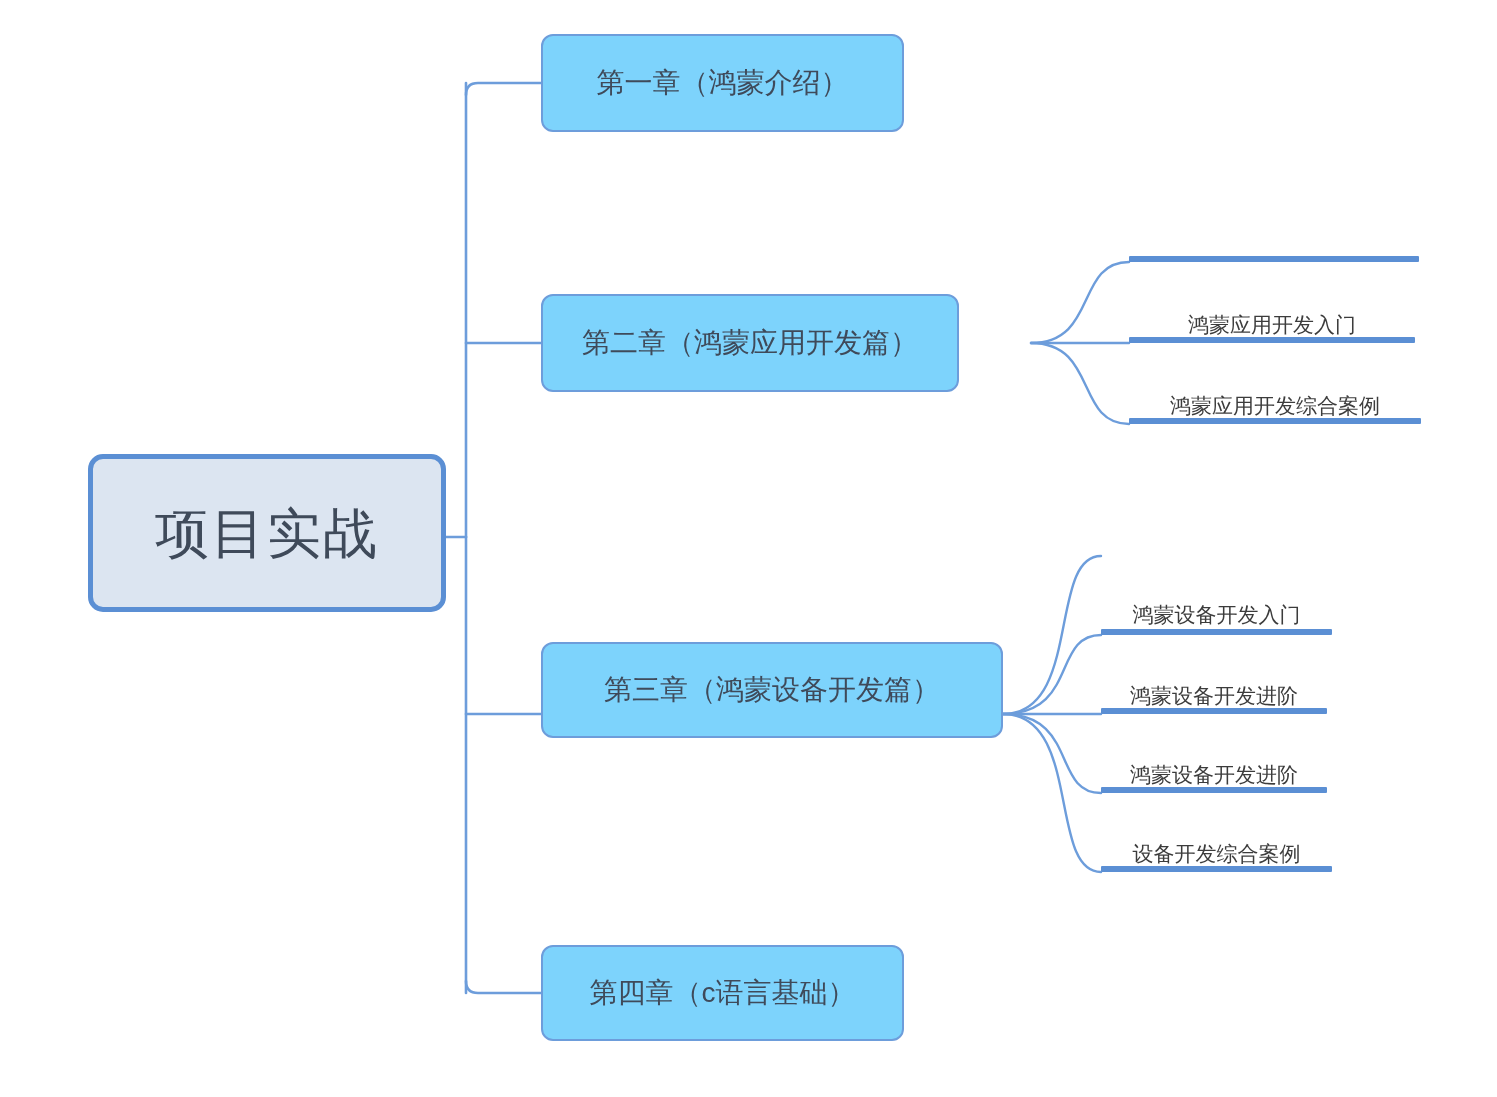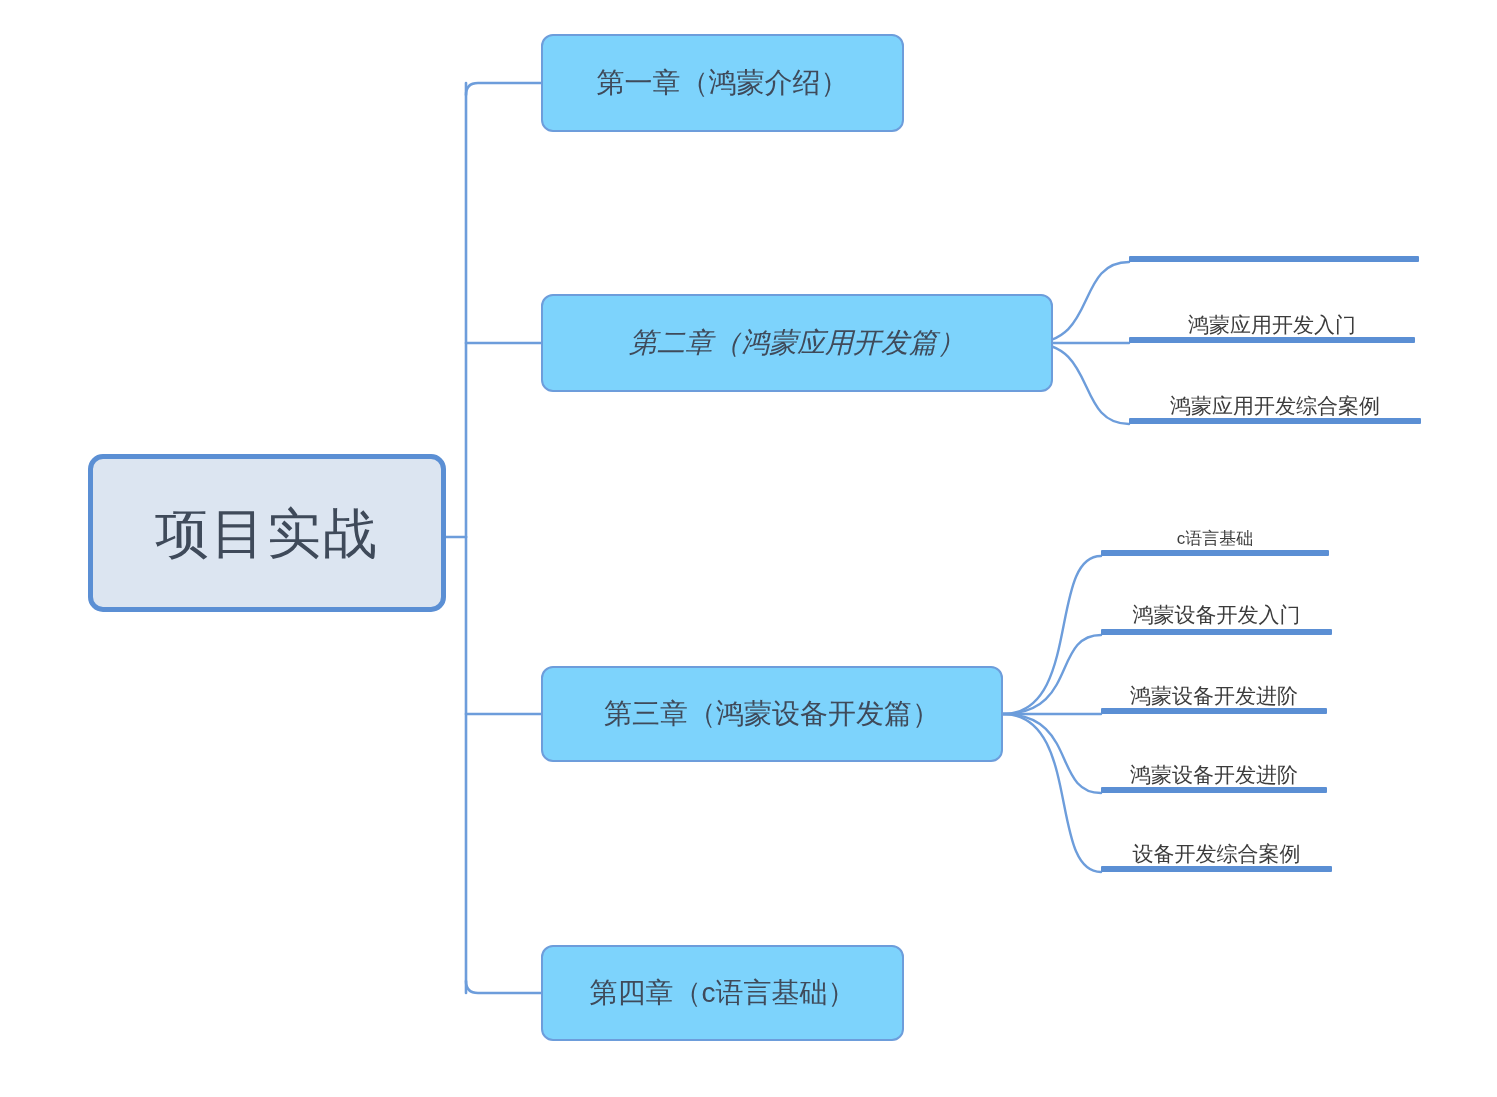--- a/index.html
+++ b/index.html
@@ -136,25 +136,25 @@
   </svg>
 
   <div class="root-node">
     <span class="root-label">项目实战</span>
   </div>
 
   <div class="chapter-node" style="left:541px; top:34px; width:363px; height:98px;">
     <span class="chapter-label">第一章（鸿蒙介绍）</span>
   </div>
 
-  <div class="chapter-node" style="left:541px; top:294px; width:512px; height:98px;font-style:italic;">
+  <div class="chapter-node" style="left:541px; top:294px; width:418px; height:98px;">
     <span class="chapter-label">第二章（鸿蒙应用开发篇）</span>
   </div>
 
-  <div class="chapter-node" style="left:541px; top:666px; width:462px; height:96px;">
+  <div class="chapter-node" style="left:541px; top:642px; width:462px; height:96px;">
     <span class="chapter-label">第三章（鸿蒙设备开发篇）</span>
   </div>
 
   <div class="chapter-node" style="left:541px; top:945px; width:363px; height:96px;">
     <span class="chapter-label">第四章（c语言基础）</span>
   </div>
 
   <div class="leaf-node" style="left:1129px; top:212px; width:290px; height:50px;">
     <span class="leaf-underline"></span>
   </div>
@@ -162,24 +162,20 @@
   <div class="leaf-node" style="left:1129px; top:293px; width:286px; height:50px;">
     <span class="leaf-label">鸿蒙应用开发入门</span>
     <span class="leaf-underline"></span>
   </div>
 
   <div class="leaf-node" style="left:1129px; top:374px; width:292px; height:50px;">
     <span class="leaf-label">鸿蒙应用开发综合案例</span>
     <span class="leaf-underline"></span>
   </div>
 
-  <div class="leaf-node" style="left:1101px; top:506px; width:228px; height:50px;">
-    <span class="leaf-label small">c语言基础</span>
-    <span class="leaf-underline"></span>
-  </div>
 
   <div class="leaf-node" style="left:1101px; top:585px; width:231px; height:50px;font-family:Liberation Mono, monospace;">
     <span class="leaf-label">鸿蒙设备开发入门</span>
     <span class="leaf-underline"></span>
   </div>
 
   <div class="leaf-node" style="left:1101px; top:664px; width:226px; height:50px;">
     <span class="leaf-label">鸿蒙设备开发进阶</span>
     <span class="leaf-underline"></span>
   </div>

